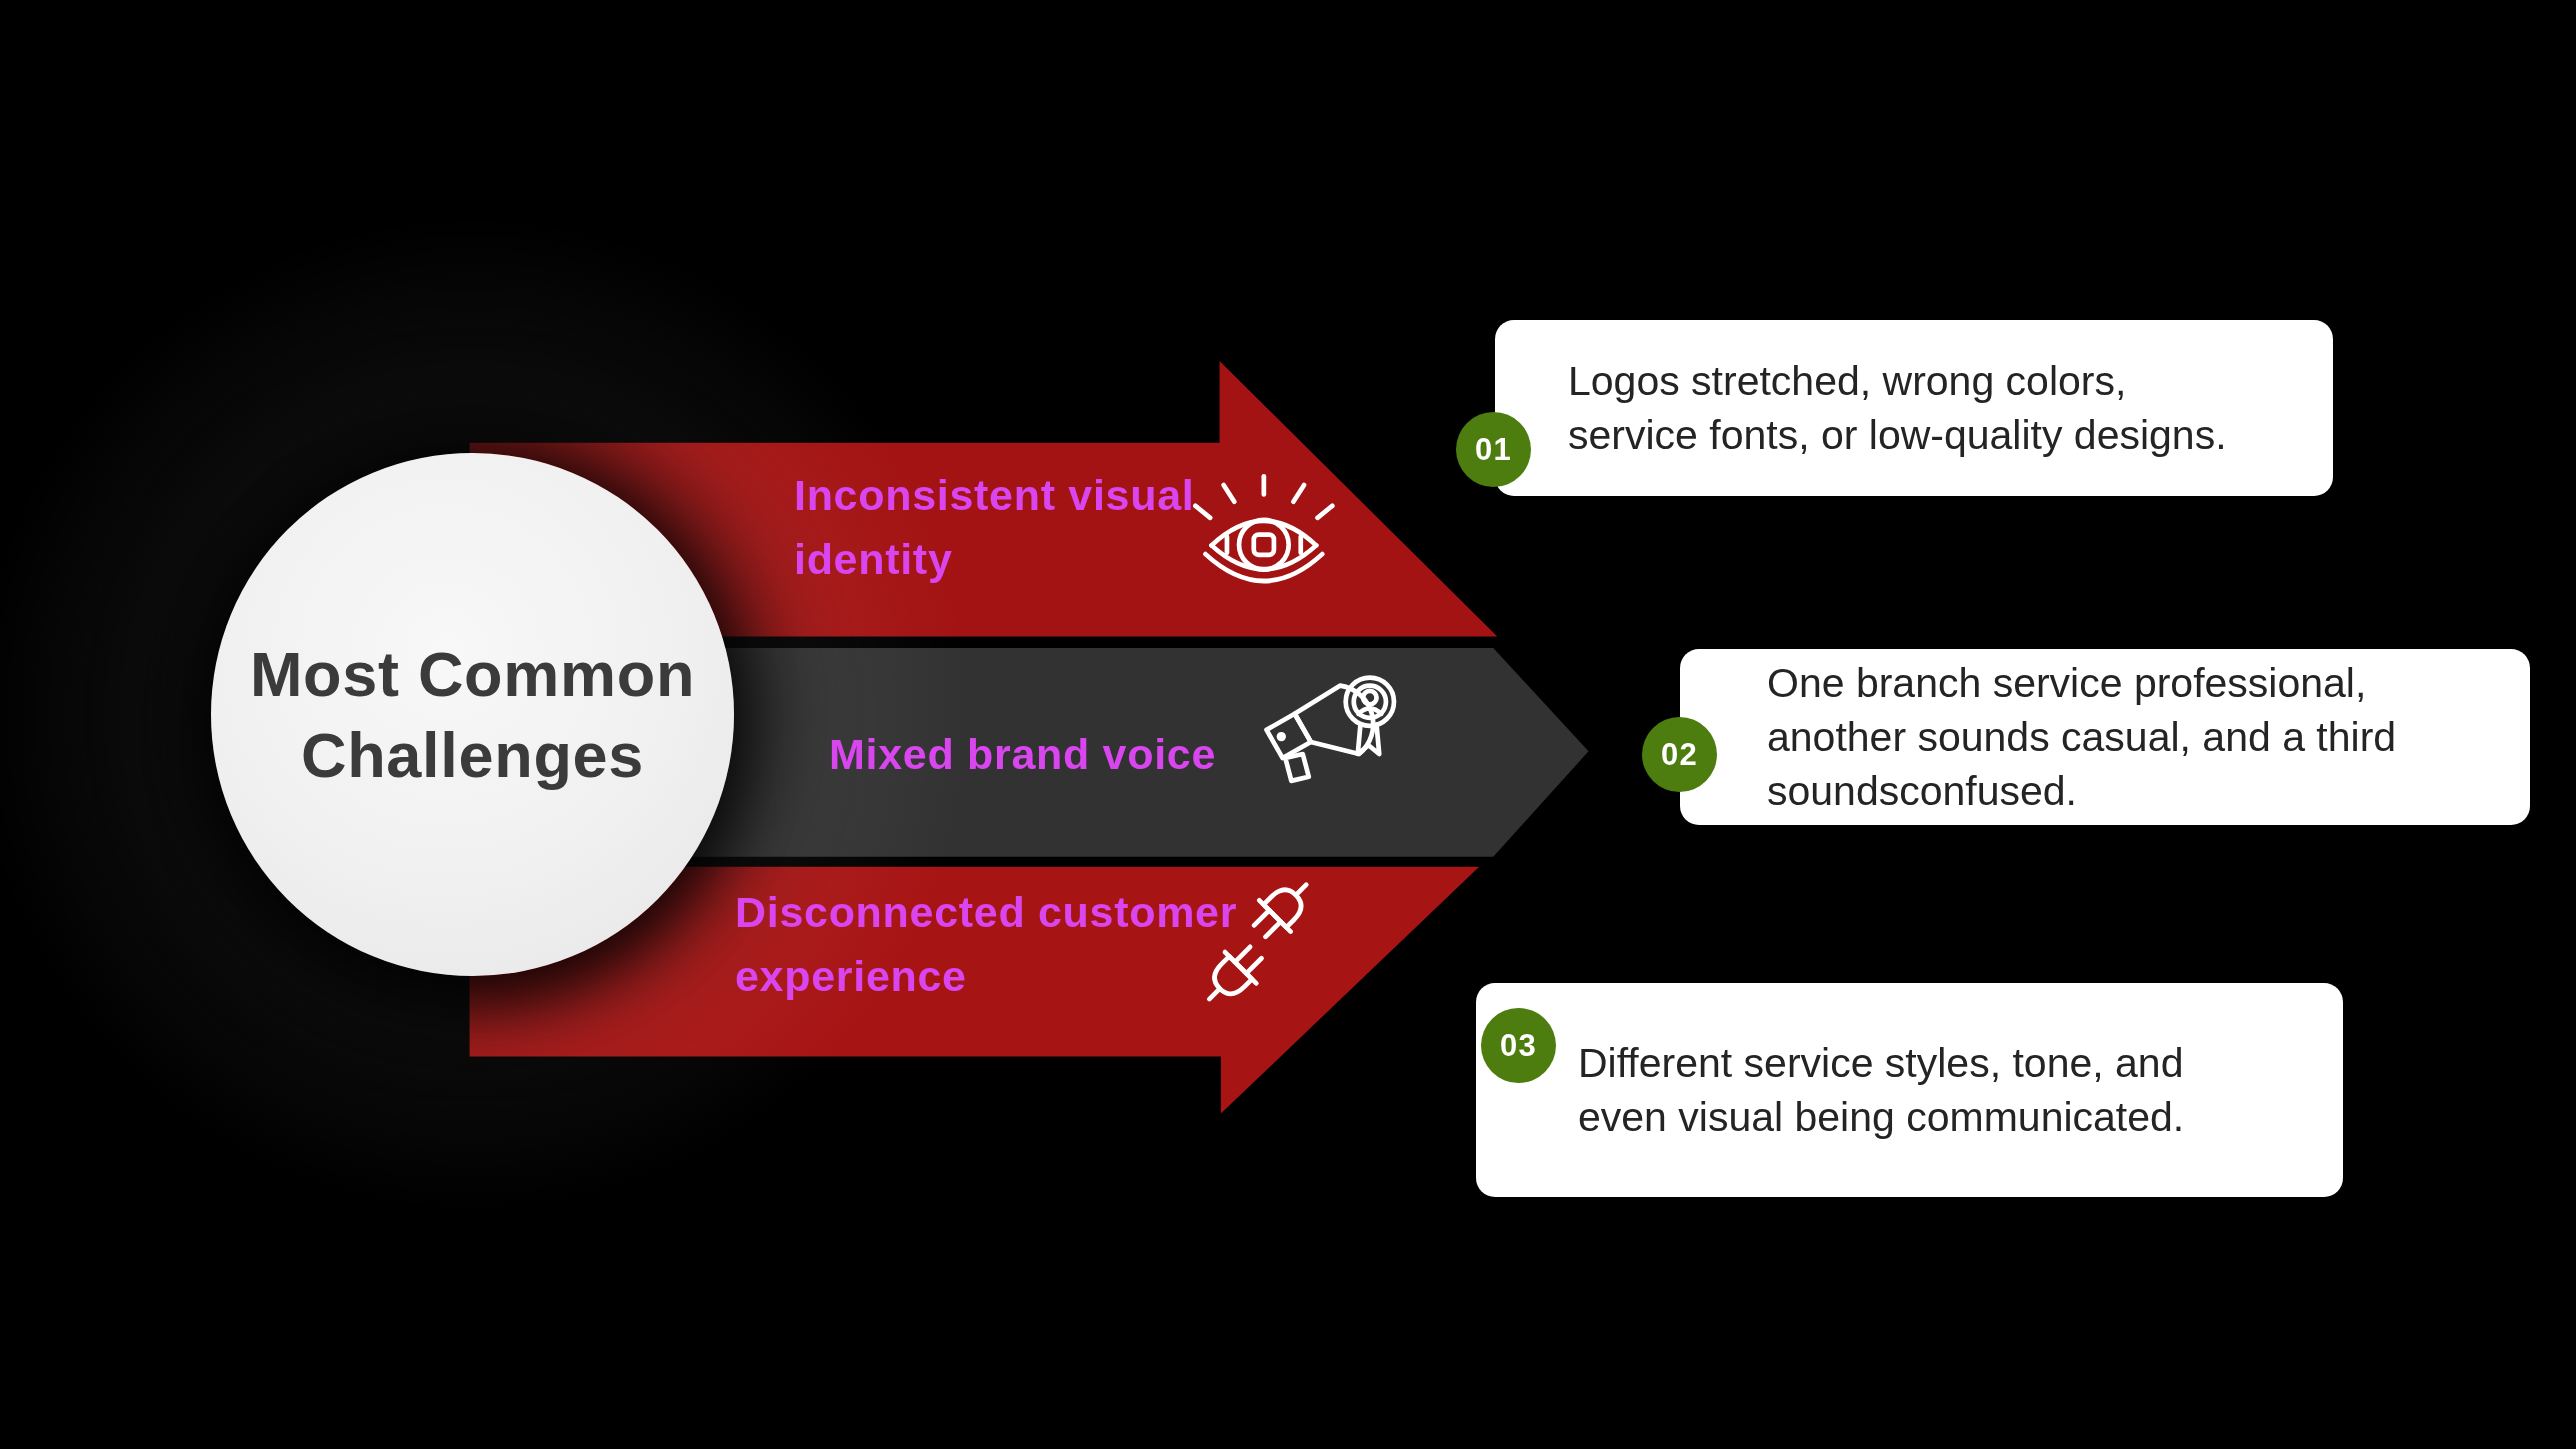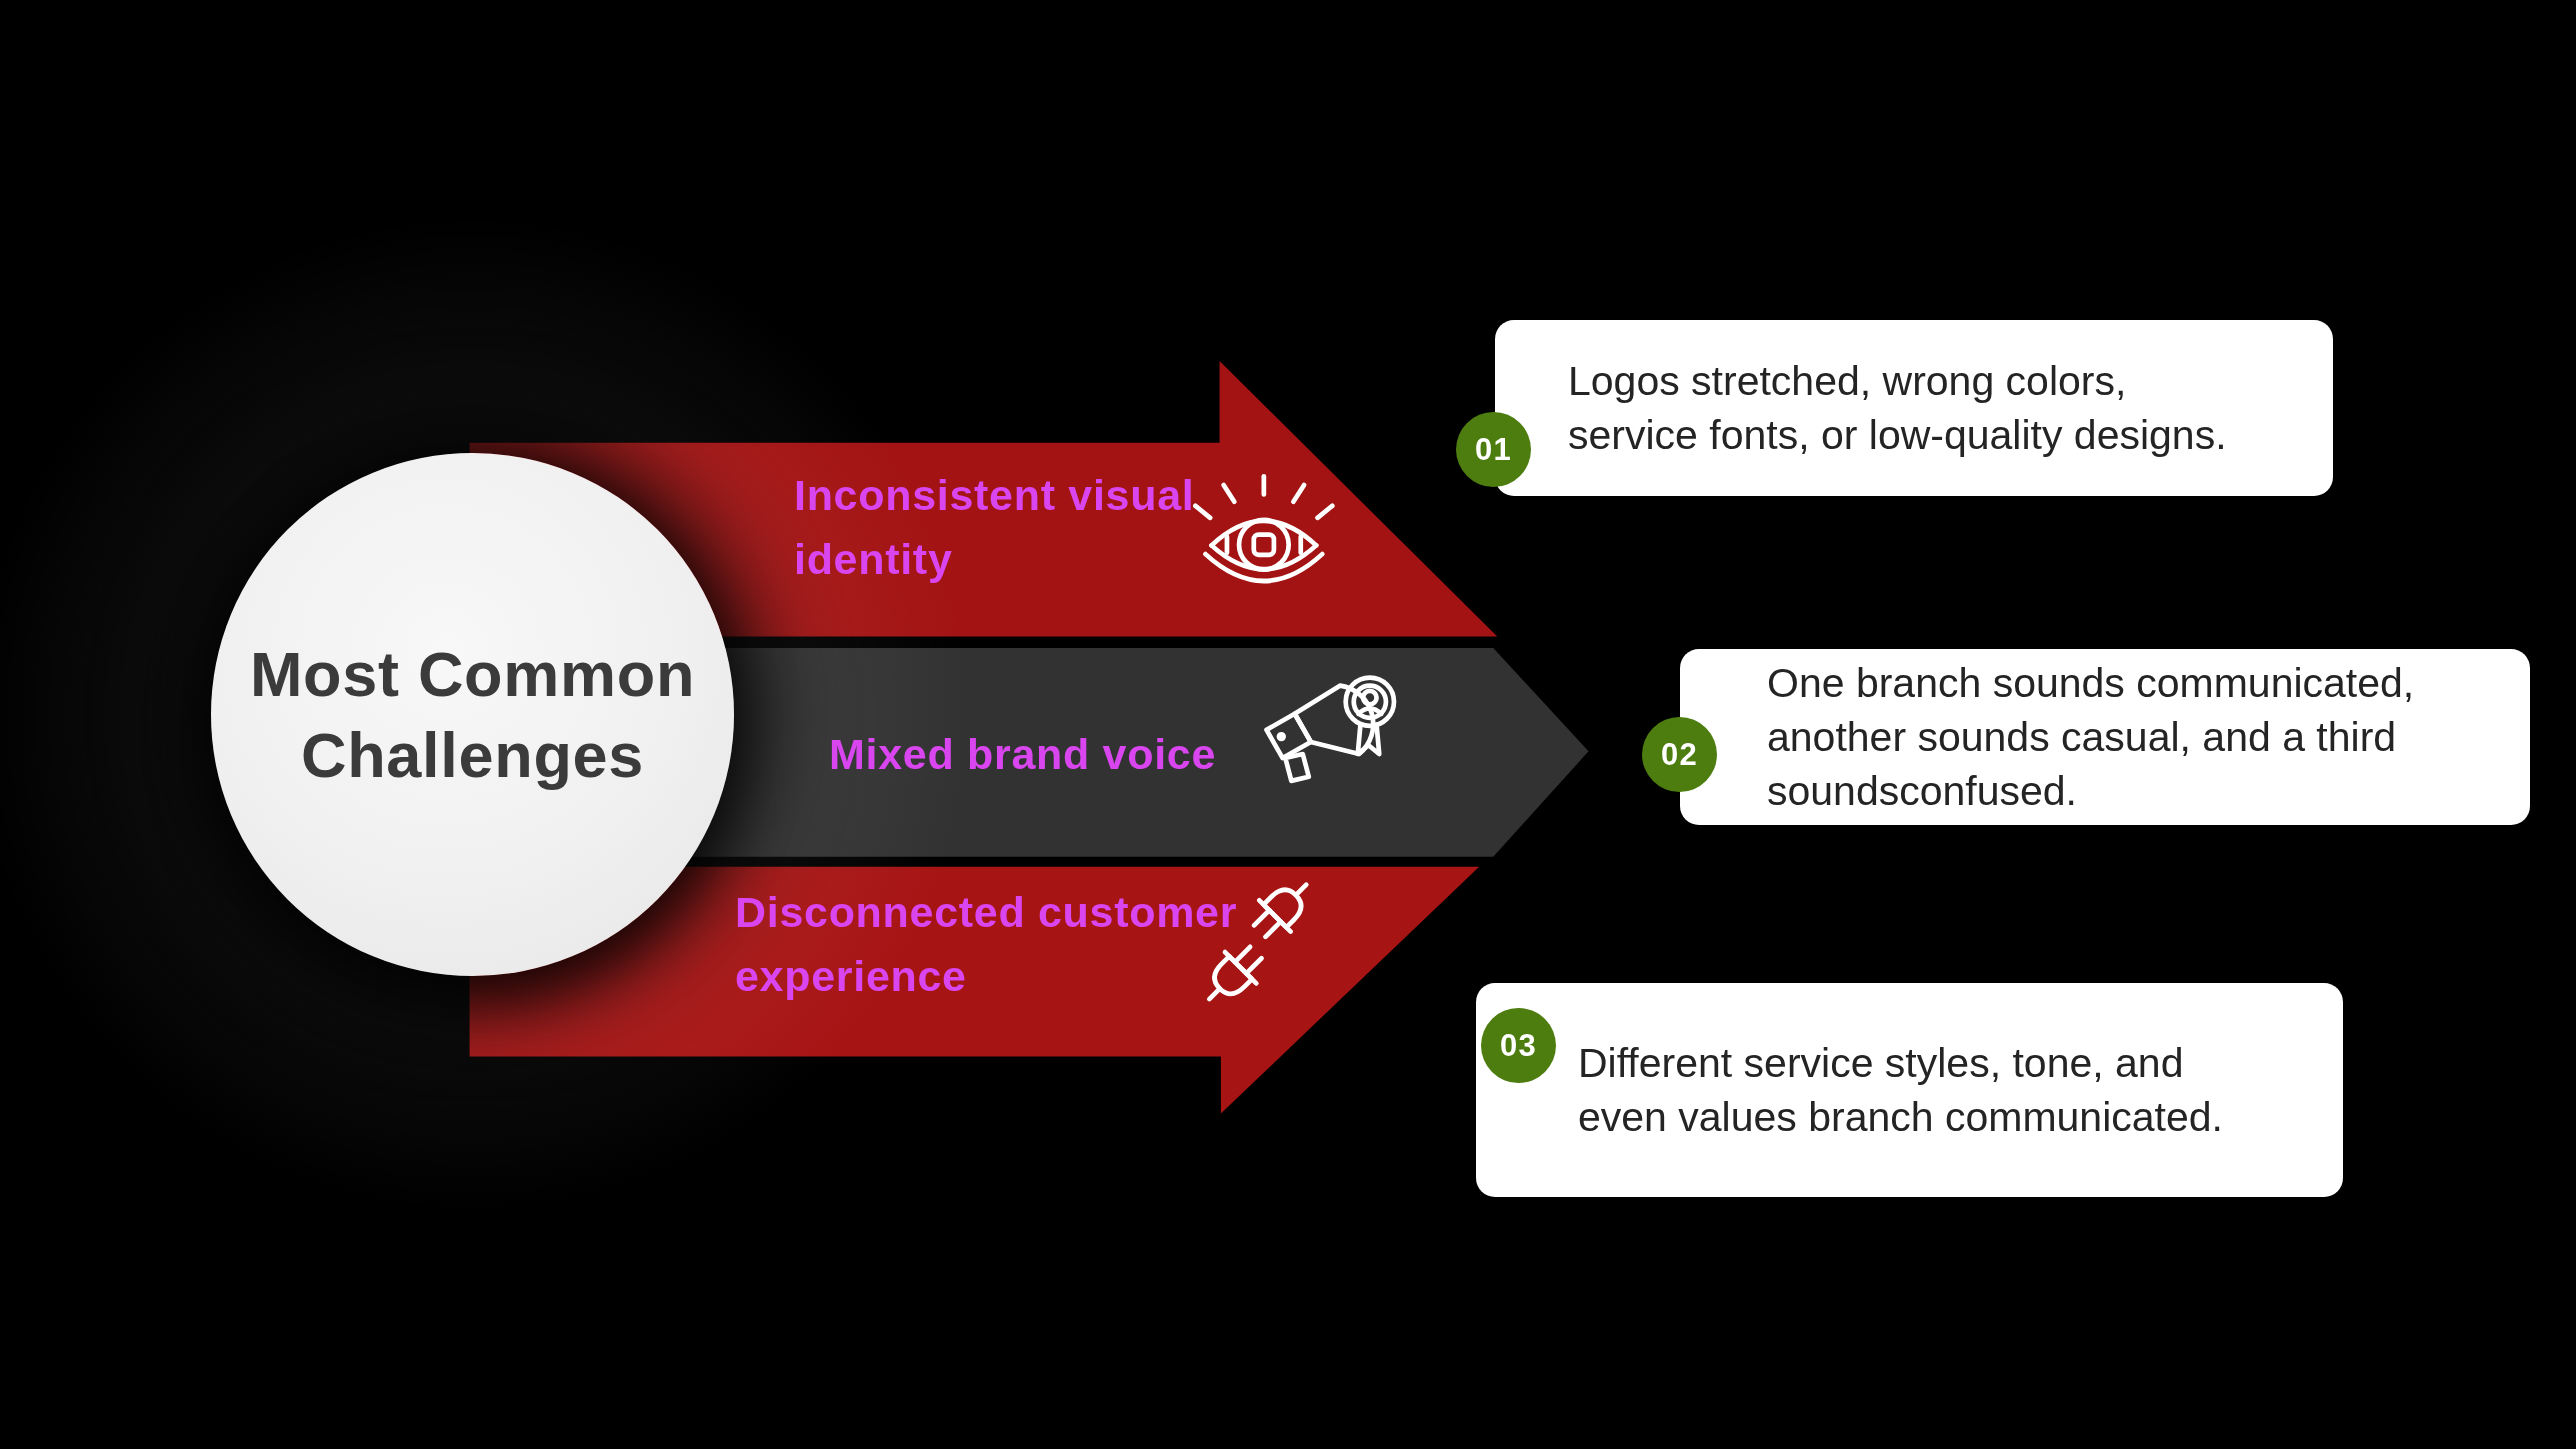--- a/index.html
+++ b/index.html
@@ -111,27 +111,27 @@
   <div class="arrow-label label-3">
     <div>Disconnected customer</div>
     <div>experience</div>
   </div>
 
   <div class="callout-card card-1">
     <div class="card-line">Logos stretched, wrong colors,</div>
     <div class="card-line">service fonts, or low-quality designs.</div>
   </div>
   <div class="callout-card card-2">
-    <div class="card-line">One branch sounds communicated,</div>
+    <div class="card-line">One branch service professional,</div>
     <div class="card-line">another sounds casual, and a third</div>
     <div class="card-line">soundsconfused.</div>
   </div>
   <div class="callout-card card-3">
     <div class="card-line">Different service styles, tone, and</div>
-    <div class="card-line">even values branch communicated.</div>
+    <div class="card-line">even visual being communicated.</div>
   </div>
 
   <div class="number-badge badge-1">01</div>
   <div class="number-badge badge-2">02</div>
   <div class="number-badge badge-3">03</div>
 
 </div>
 
 
 </body></html>

